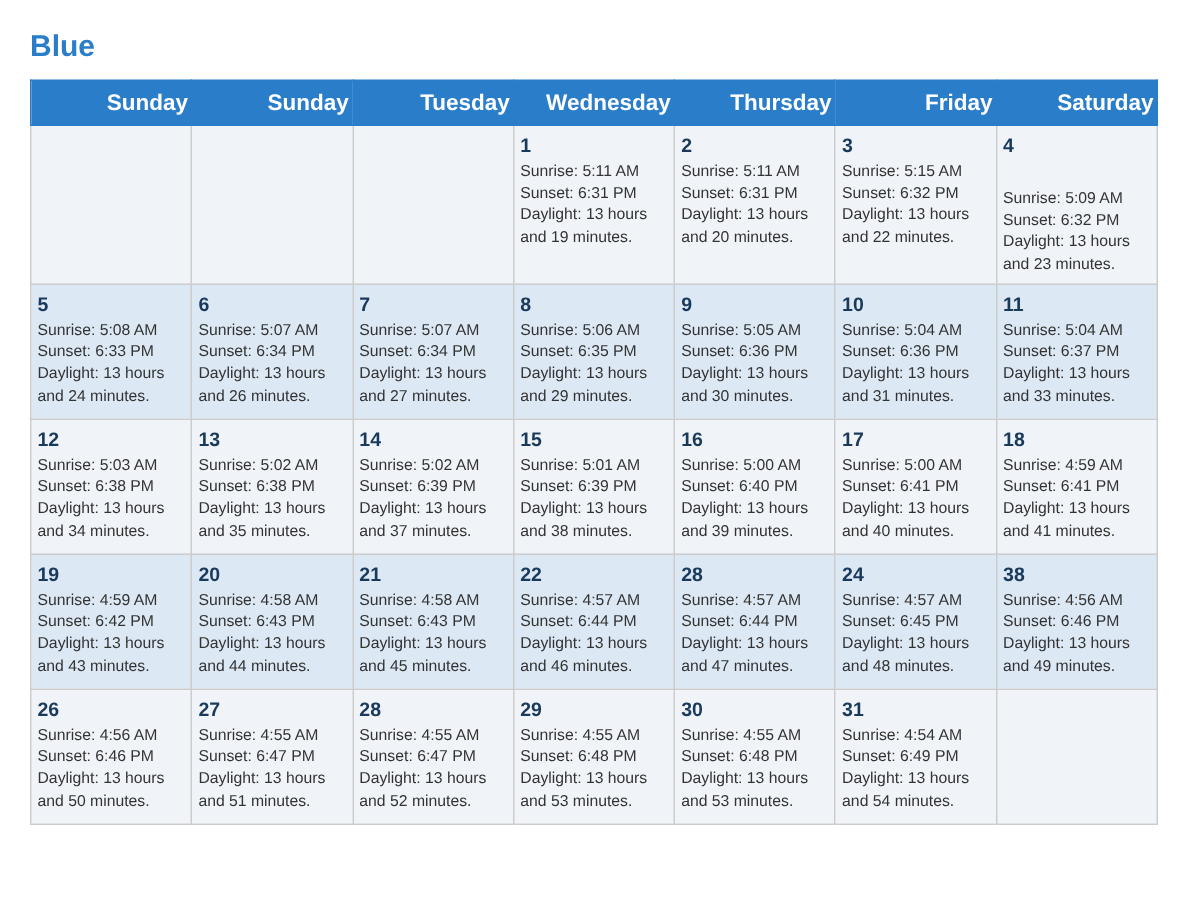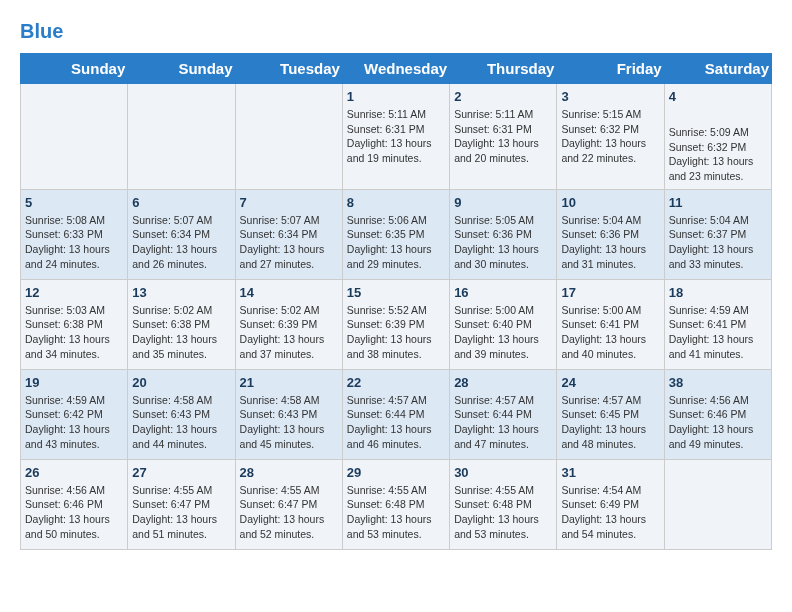--- a/index.html
+++ b/index.html
@@ -206,21 +206,21 @@
         </td>
         <td>
           <span class="day-num">14</span>
           <div class="day-info" style="white-space: pre-line;">Sunrise: 5:02 AM
 Sunset: 6:39 PM
 Daylight: 13 hours
 and 37 minutes.</div>
         </td>
         <td>
           <span class="day-num">15</span>
-          <div class="day-info" style="white-space: pre-line;">Sunrise: 5:52 AM
+          <div class="day-info" style="white-space: pre-line;">Sunrise: 5:01 AM
 Sunset: 6:39 PM
 Daylight: 13 hours
 and 38 minutes.</div>
         </td>
         <td>
           <span class="day-num">16</span>
           <div class="day-info" style="white-space: pre-line;">Sunrise: 5:00 AM
 Sunset: 6:40 PM
 Daylight: 13 hours
 and 39 minutes.</div>

